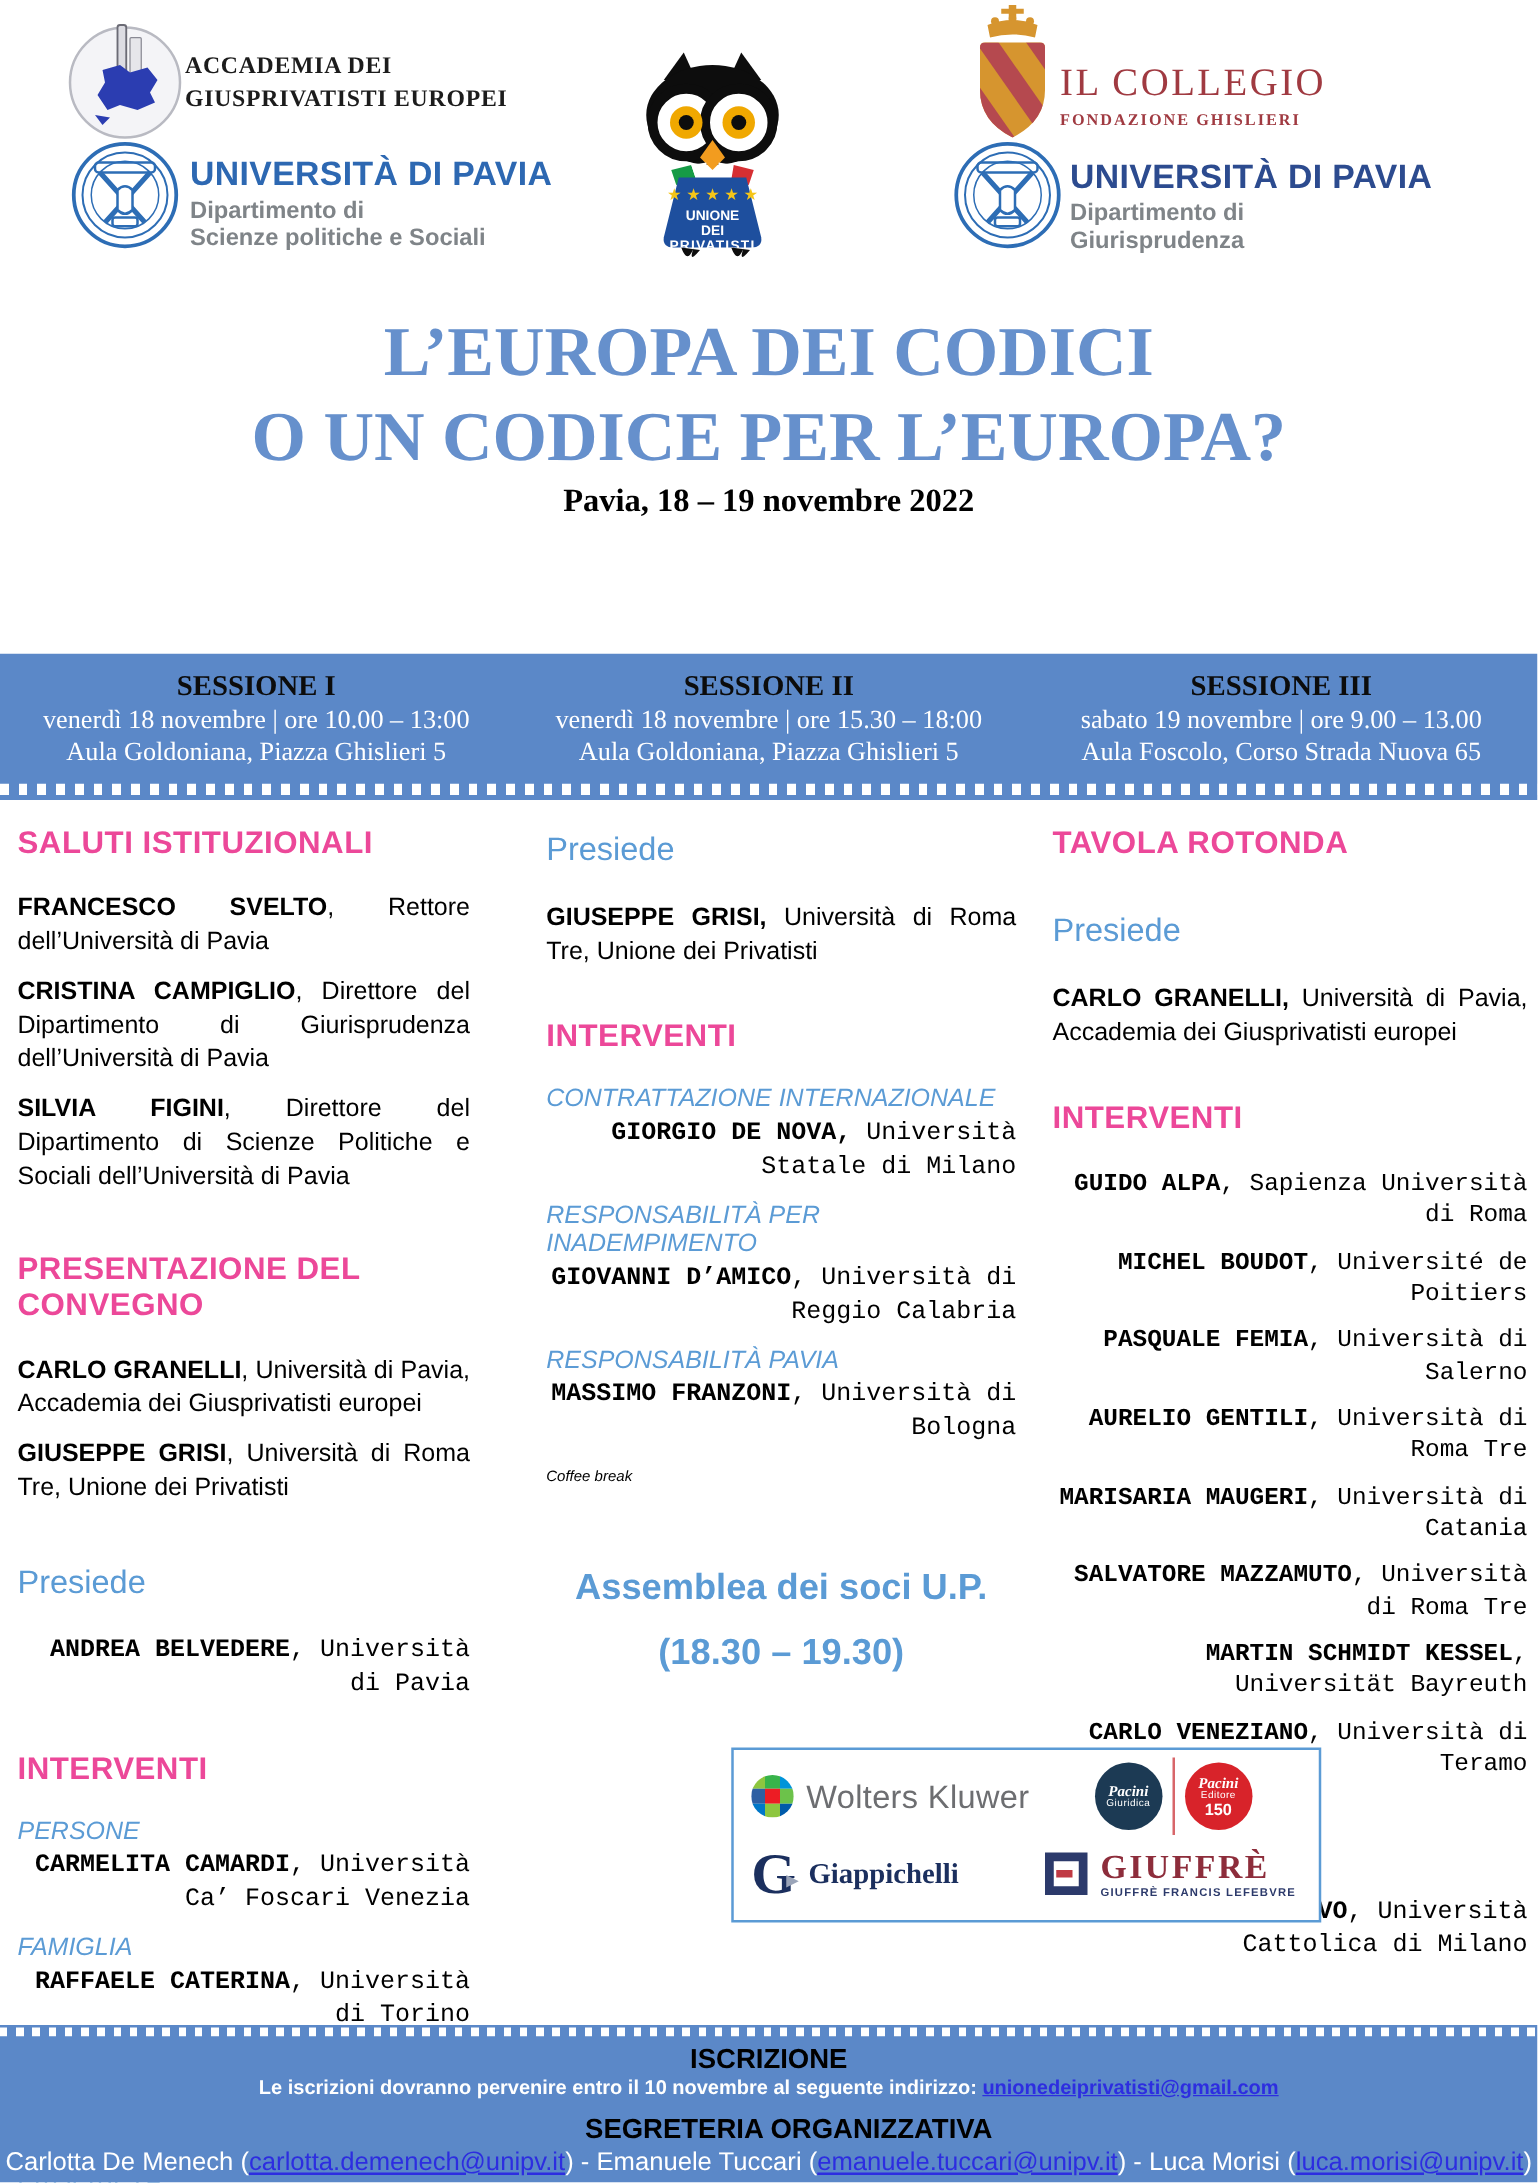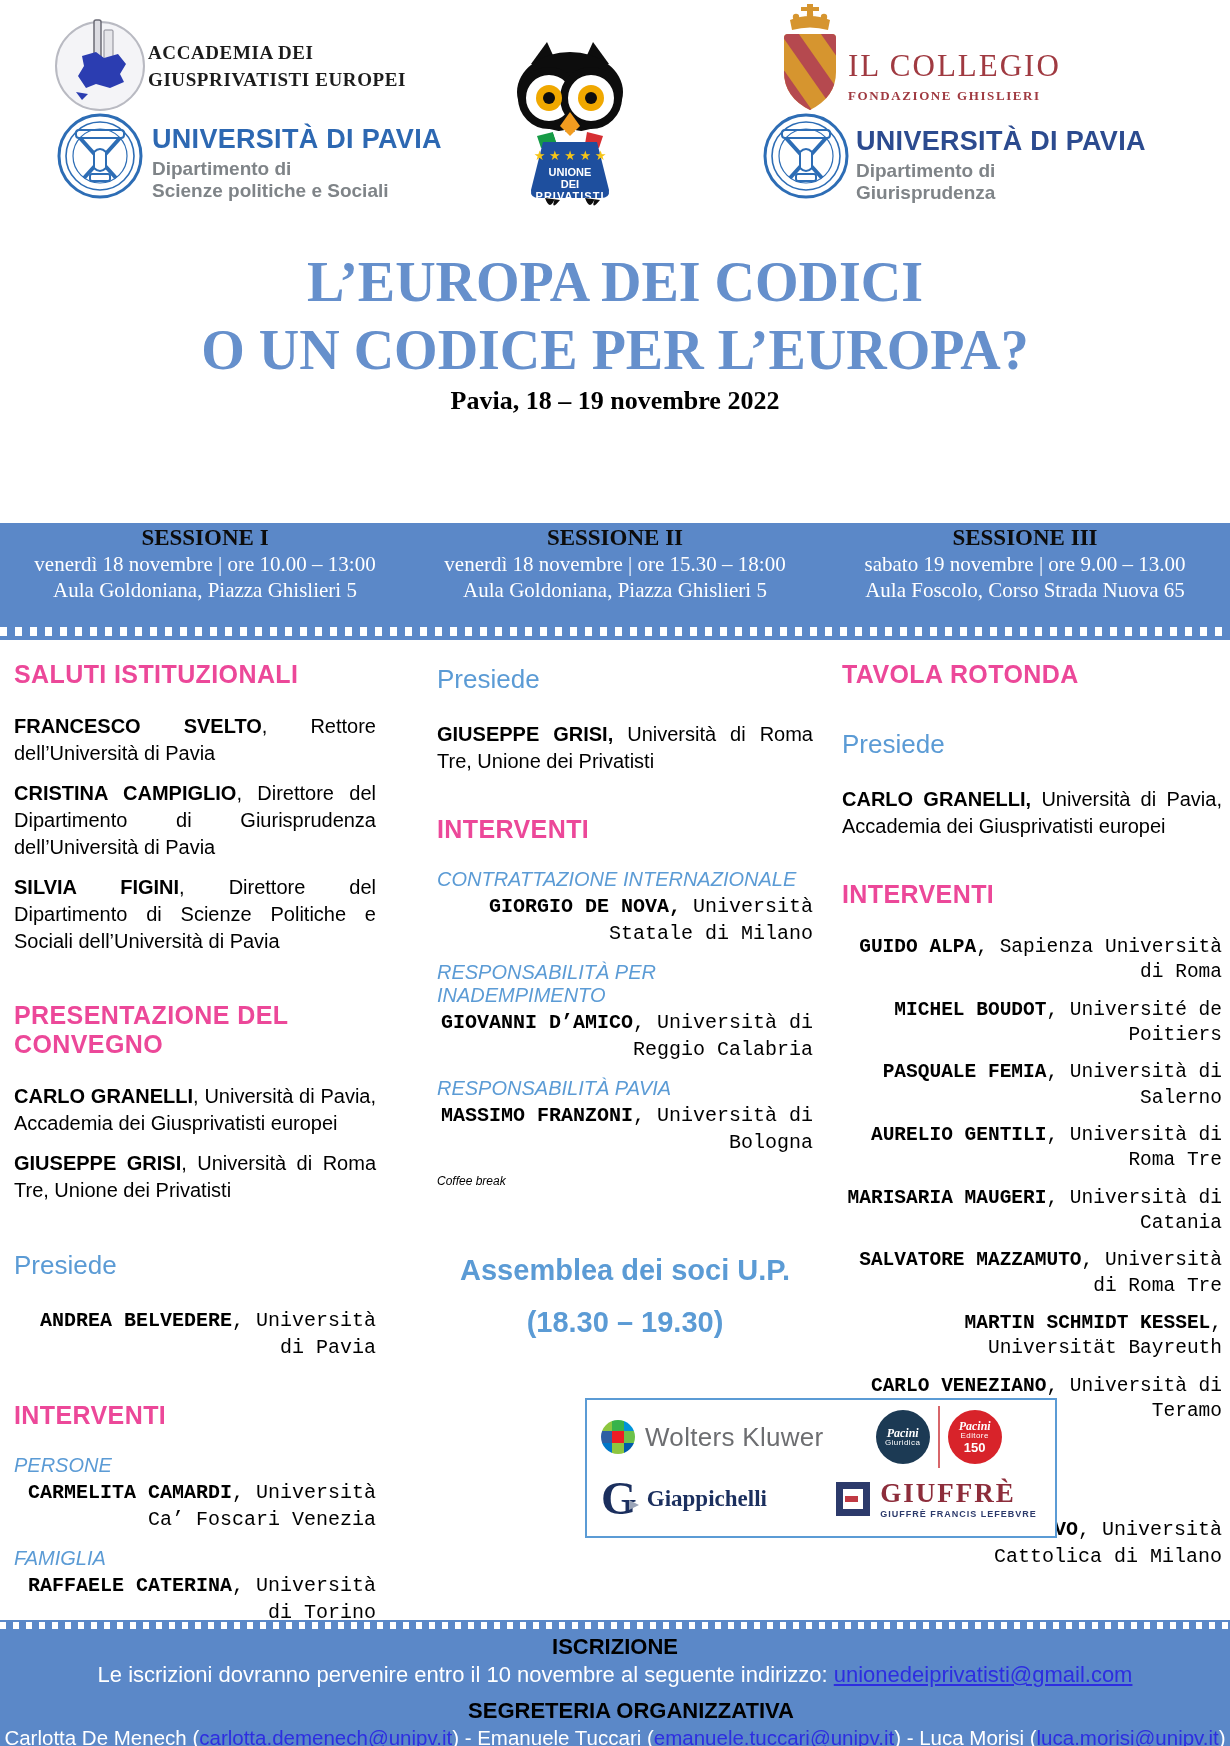--- a/index.html
+++ b/index.html
@@ -22,21 +22,21 @@
 
   
   .main-title{left:0;top:248px;width:1230px;text-align:center;
               font-family:"Liberation Serif",serif;font-weight:700;color:#6690cc;
               font-size:56px;line-height:1.22;}
   .event-date{left:0;top:386px;width:1230px;text-align:center;
               font-family:"Liberation Serif",serif;font-weight:700;font-size:26px;color:#000;}
 
   
   .banner{left:0;top:523px;width:1230px;height:117px;background:#5b88c8;display:flex;}
-  .banner .sess{flex:1;text-align:center;padding-top:2px;}
+  .banner .sess{flex:1;text-align:center;padding-top:13px;}
   .sess-name{font-family:"Liberation Serif",serif;font-weight:700;font-size:23px;color:#0c0c0c;}
   .sess-line{font-family:"Liberation Serif",serif;font-size:21px;color:#fff;line-height:1.25;}
   .banner-perf{position:absolute;left:0;right:0;bottom:4px;height:9px;
                background:repeating-linear-gradient(90deg,#fff 0 7px,transparent 7px 15px);}
 
   
   .col{position:absolute;}
   .col1{left:14px;top:660px;width:362px;}
   .col2{left:437px;top:652px;width:376px;}
   .col3{left:842px;top:660px;width:380px;}
@@ -80,21 +80,21 @@
   .giuffre-mark i{display:block;width:13px;height:6px;background:#c03a44;margin-left:2px;}
   .giuffre-name{font-family:"Liberation Serif",serif;font-weight:700;font-size:27px;color:#8d2d3b;letter-spacing:2px;line-height:1;}
   .giuffre-sub{font-size:9px;font-weight:700;color:#2c3a6b;letter-spacing:1px;margin-top:2px;}
 
   
   .footer{left:0;top:1620px;width:1230px;height:126px;background:#5b88c8;text-align:center;}
   .footer-perf{position:absolute;top:2px;left:0;right:0;height:7px;
                background:repeating-linear-gradient(90deg,#fff 0 6px,transparent 6px 13px);}
   .f-h{font-size:22px;font-weight:700;color:#000;margin:14px 0 2px;}
   .f-h2{font-size:22px;font-weight:700;color:#000;margin:10px 0 2px;padding-left:32px;}
-  .f-line{font-size:22px;color:#fff;}
+  .f-line{font-size:16px;color:#fff;font-weight:bold;}
   .f-contacts{font-size:20.5px;color:#fff;}
   a.mail{color:#2d2de0;text-decoration:underline;}
 </style>
 </head>
 <body>
 
 <svg class="abs" style="left:52px;top:14px" width="96" height="98" viewBox="0 0 96 98">
   <circle cx="48" cy="52" r="44" fill="#f4f4f7" stroke="#b9bac2" stroke-width="2"></circle>
   <rect x="42" y="6" width="7" height="44" rx="2" fill="#dcdce2" stroke="#6b6b75" stroke-width="1.5"></rect>
   <rect x="52" y="16" width="9" height="34" rx="1" fill="#e6e6ea" stroke="#8a8a94" stroke-width="1"></rect>

